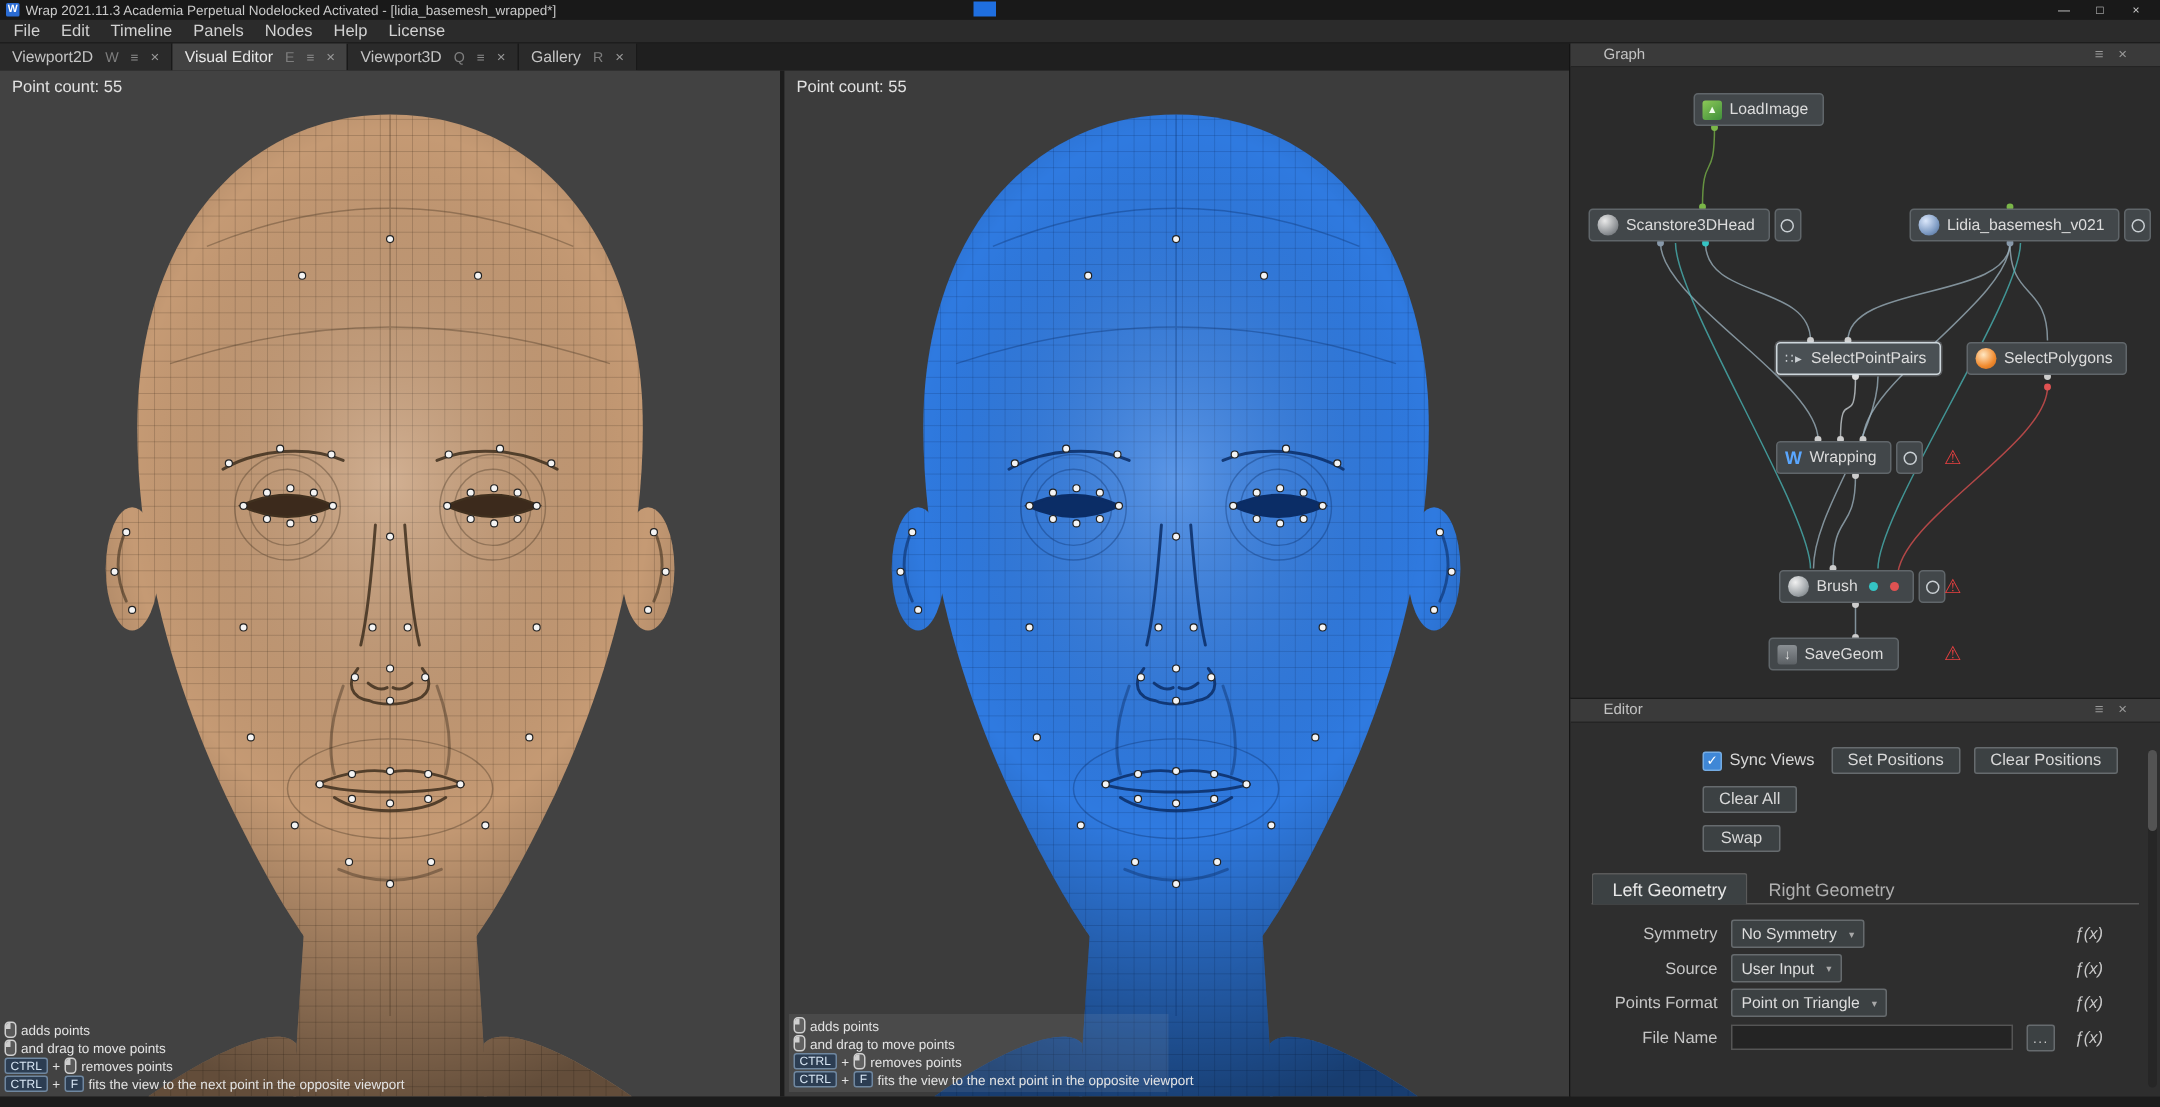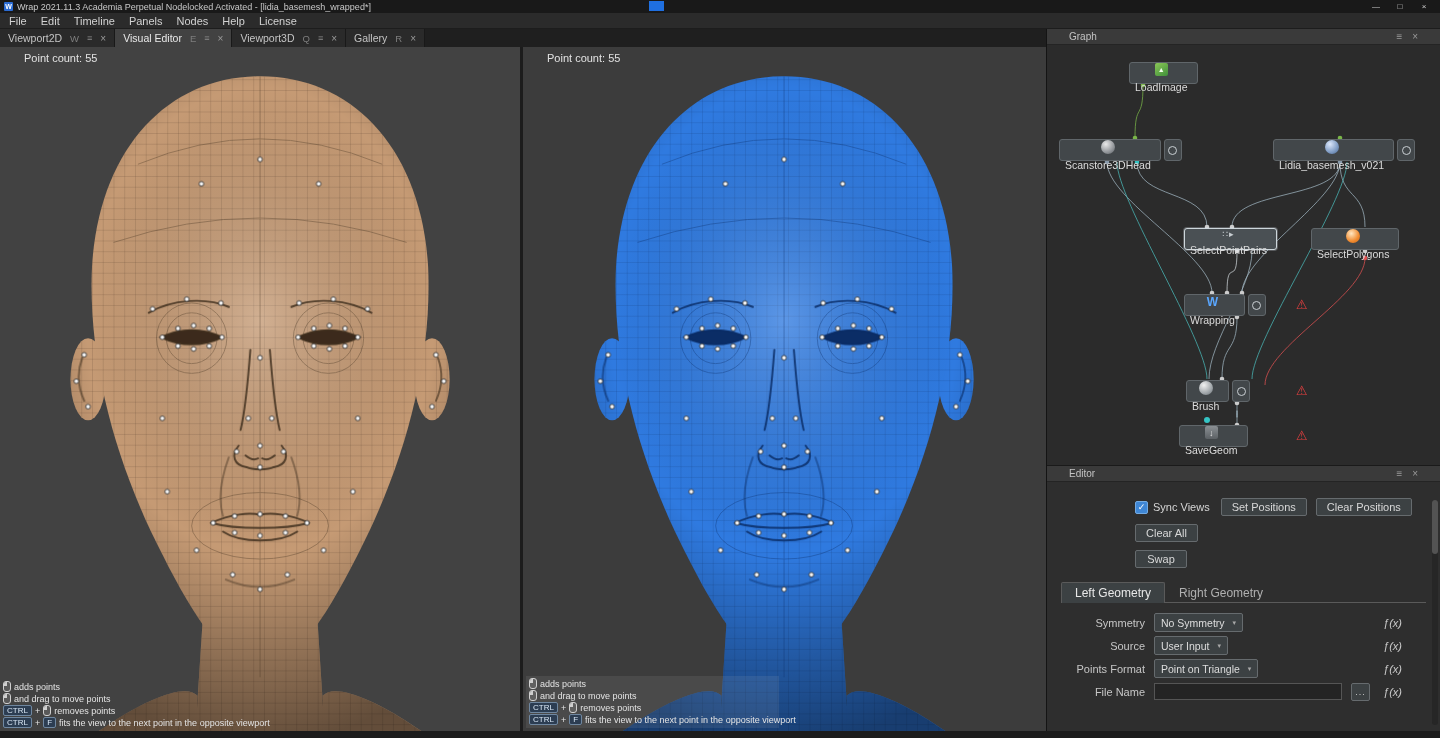--- a/index.html
+++ b/index.html
@@ -28,21 +28,21 @@
   .tab.active{background:#424242;color:#e8e8e8;}
   .tab .key{color:#7e7e7e;font-size:9.5px;}
   .tab .ticon{color:#8a8a8a;font-size:9px;}
   .tab .tclose{color:#9a9a9a;font-size:10px;}
 
   
   .viewports{flex:1 1 auto;display:flex;min-height:0;}
   .viewport{position:relative;width:523px;overflow:hidden;}
   .vp-left{background:#424242;border-right:3px solid #1c1c1c;box-sizing:border-box;}
   .vp-right{background:#3c3c3c;}
-  .pc{position:absolute;top:5px;left:24px;font-size:11px;color:#e2e2e2;z-index:3;}
+  .pc{position:absolute;top:5px;left:8px;font-size:11px;color:#e2e2e2;z-index:3;}
   .head-wrap{position:absolute;inset:0;display:flex;align-items:center;justify-content:center;}
   .head-wrap svg{height:100%;}
 
   .hints{position:absolute;left:3px;bottom:3px;z-index:3;display:flex;flex-direction:column;gap:1px;}
   .vp-right .hints{background:rgba(205,205,205,0.10);padding:2px 6px 3px 3px;width:244px;}
   .hint-line{display:flex;align-items:center;gap:3px;height:11px;}
   .hint-text{font-size:9px;color:#e3e3e3;white-space:nowrap;}
   .kbd{font-size:8px;color:#d8e6f4;background:#2c3d52;border:1px solid #6f87a0;border-radius:2px;padding:0 3px;line-height:9px;}
   .mouse{display:inline-block;width:6px;height:9px;border:1px solid #cfcfcf;border-radius:3px;position:relative;background:rgba(255,255,255,0.12);}
   .mouse:after{content:"";position:absolute;left:0;top:0;width:3px;height:4px;background:#cfcfcf;border-radius:2px 0 0 0;}
@@ -50,21 +50,21 @@
   
   .right-panel{width:394px;background:#2c2c2c;display:flex;flex-direction:column;border-left:1px solid #141414;box-sizing:border-box;flex:0 0 auto;}
   .panel-header{height:16px;background:#3a3a3a;display:flex;align-items:center;justify-content:space-between;padding:0 22px;font-size:10px;color:#c3c3c3;flex:0 0 auto;border-bottom:1px solid #242424;box-sizing:border-box;}
   .ph-icons span{margin-left:7px;color:#9a9a9a;font-size:10px;}
 
   .graph-panel{height:437px;display:flex;flex-direction:column;flex:0 0 auto;border-bottom:1px solid #1a1a1a;box-sizing:border-box;}
   .graph-canvas{position:relative;flex:1 1 auto;background:#2b2b2b;overflow:hidden;}
   .graph-canvas > svg{position:absolute;left:0;top:0;}
 
   .gnode{position:absolute;display:flex;gap:3px;align-items:flex-start;z-index:2;}
-  .gnode-box{height:20px;display:flex;align-items:center;gap:5px;padding:0 9px 0 5px;background:#42474a;border:1px solid #60666a;border-radius:3px;white-space:nowrap;flex-direction:column;}
+  .gnode-box{height:20px;display:flex;align-items:center;gap:5px;padding:0 9px 0 5px;background:#42474a;border:1px solid #60666a;border-radius:3px;white-space:nowrap;}
   .gnode.selected .gnode-box{border-color:#cdd6db;background:#4a5054;box-shadow:0 0 0 1px rgba(230,240,250,0.25);}
   .nlabel{font-size:10.5px;color:#dcdcdc;}
   .nicon{flex:0 0 auto;display:inline-flex;align-items:center;justify-content:center;}
   .i-image{width:13px;height:13px;border-radius:2px;background:linear-gradient(145deg,#8cc857,#3f8f3b);color:#f4fff0;font-size:7px;}
   .i-head_gray{width:14px;height:14px;border-radius:50%;background:radial-gradient(circle at 35% 30%,#e9e9e9,#8b8f93 65%,#55595d);}
   .i-head_blue{width:14px;height:14px;border-radius:50%;background:radial-gradient(circle at 35% 30%,#dbe7fb,#7f9cc4 60%,#46648e);}
   .i-polygons{width:14px;height:14px;border-radius:50%;background:radial-gradient(circle at 38% 32%,#ffe7c2,#f08a2e 60%,#c3661c);}
   .i-brush{width:14px;height:14px;border-radius:50%;background:radial-gradient(circle at 35% 30%,#f1f1f1,#9aa0a4 65%,#63686c);}
   .i-wrapping{color:#5aa7ff;font-weight:bold;font-size:12px;}
   .i-savegeom{width:13px;height:13px;border-radius:2px;background:linear-gradient(#8a8f93,#5c6165);color:#e6e6e6;font-size:9px;}

